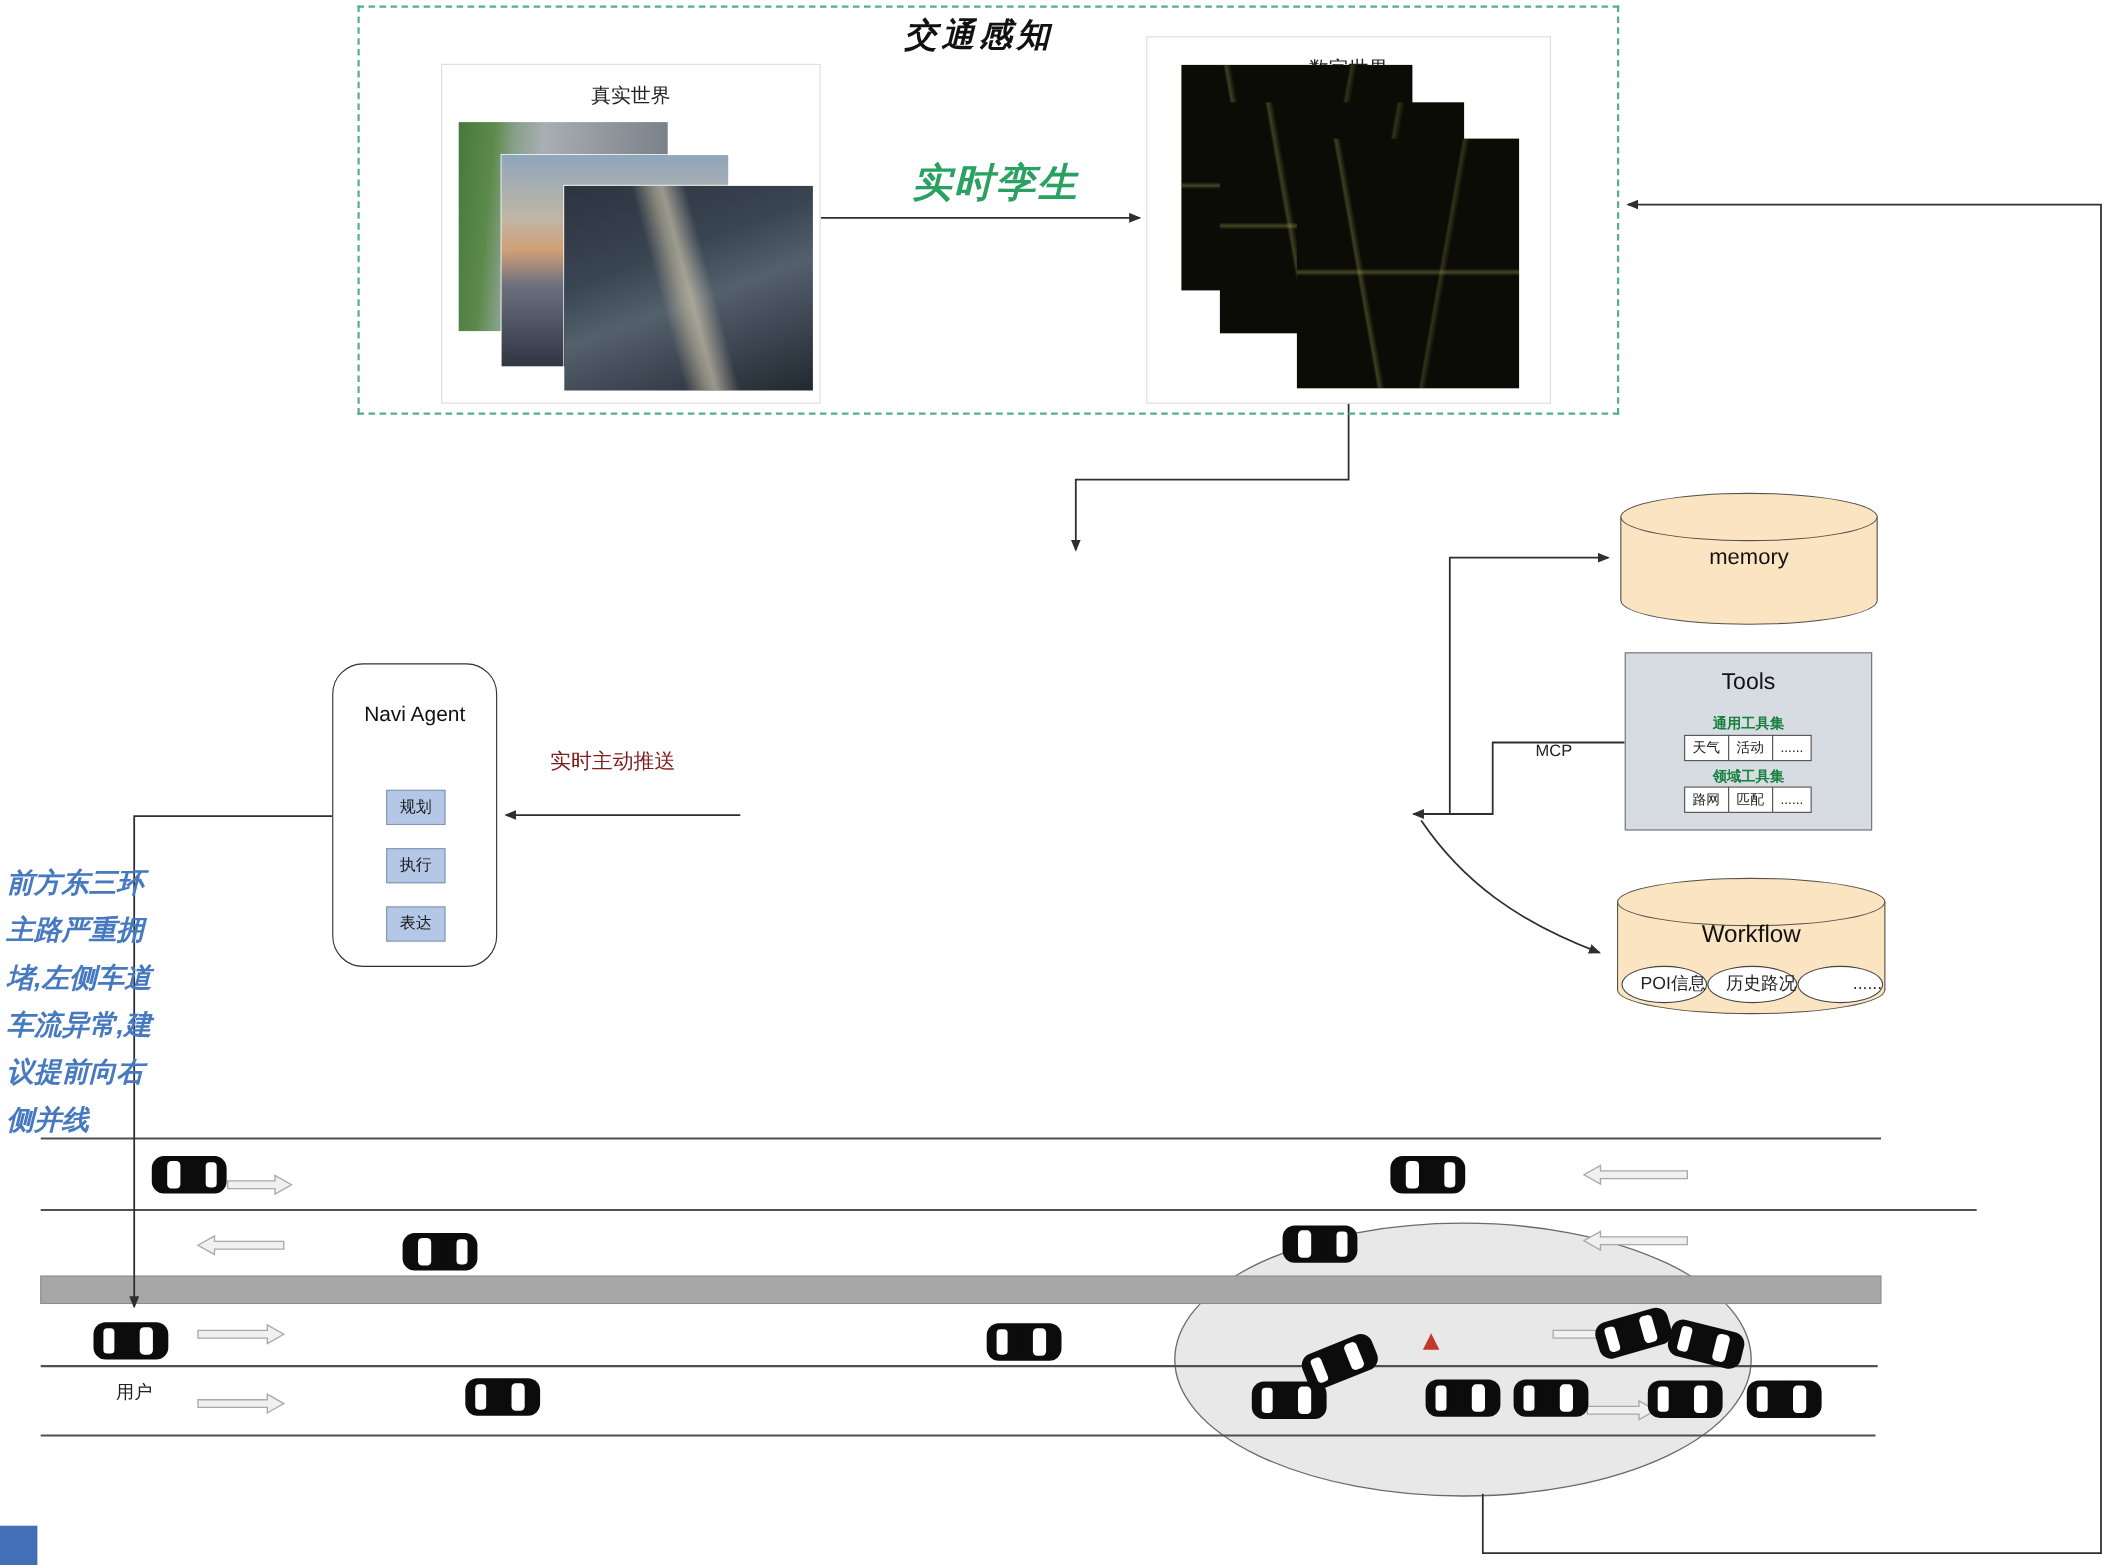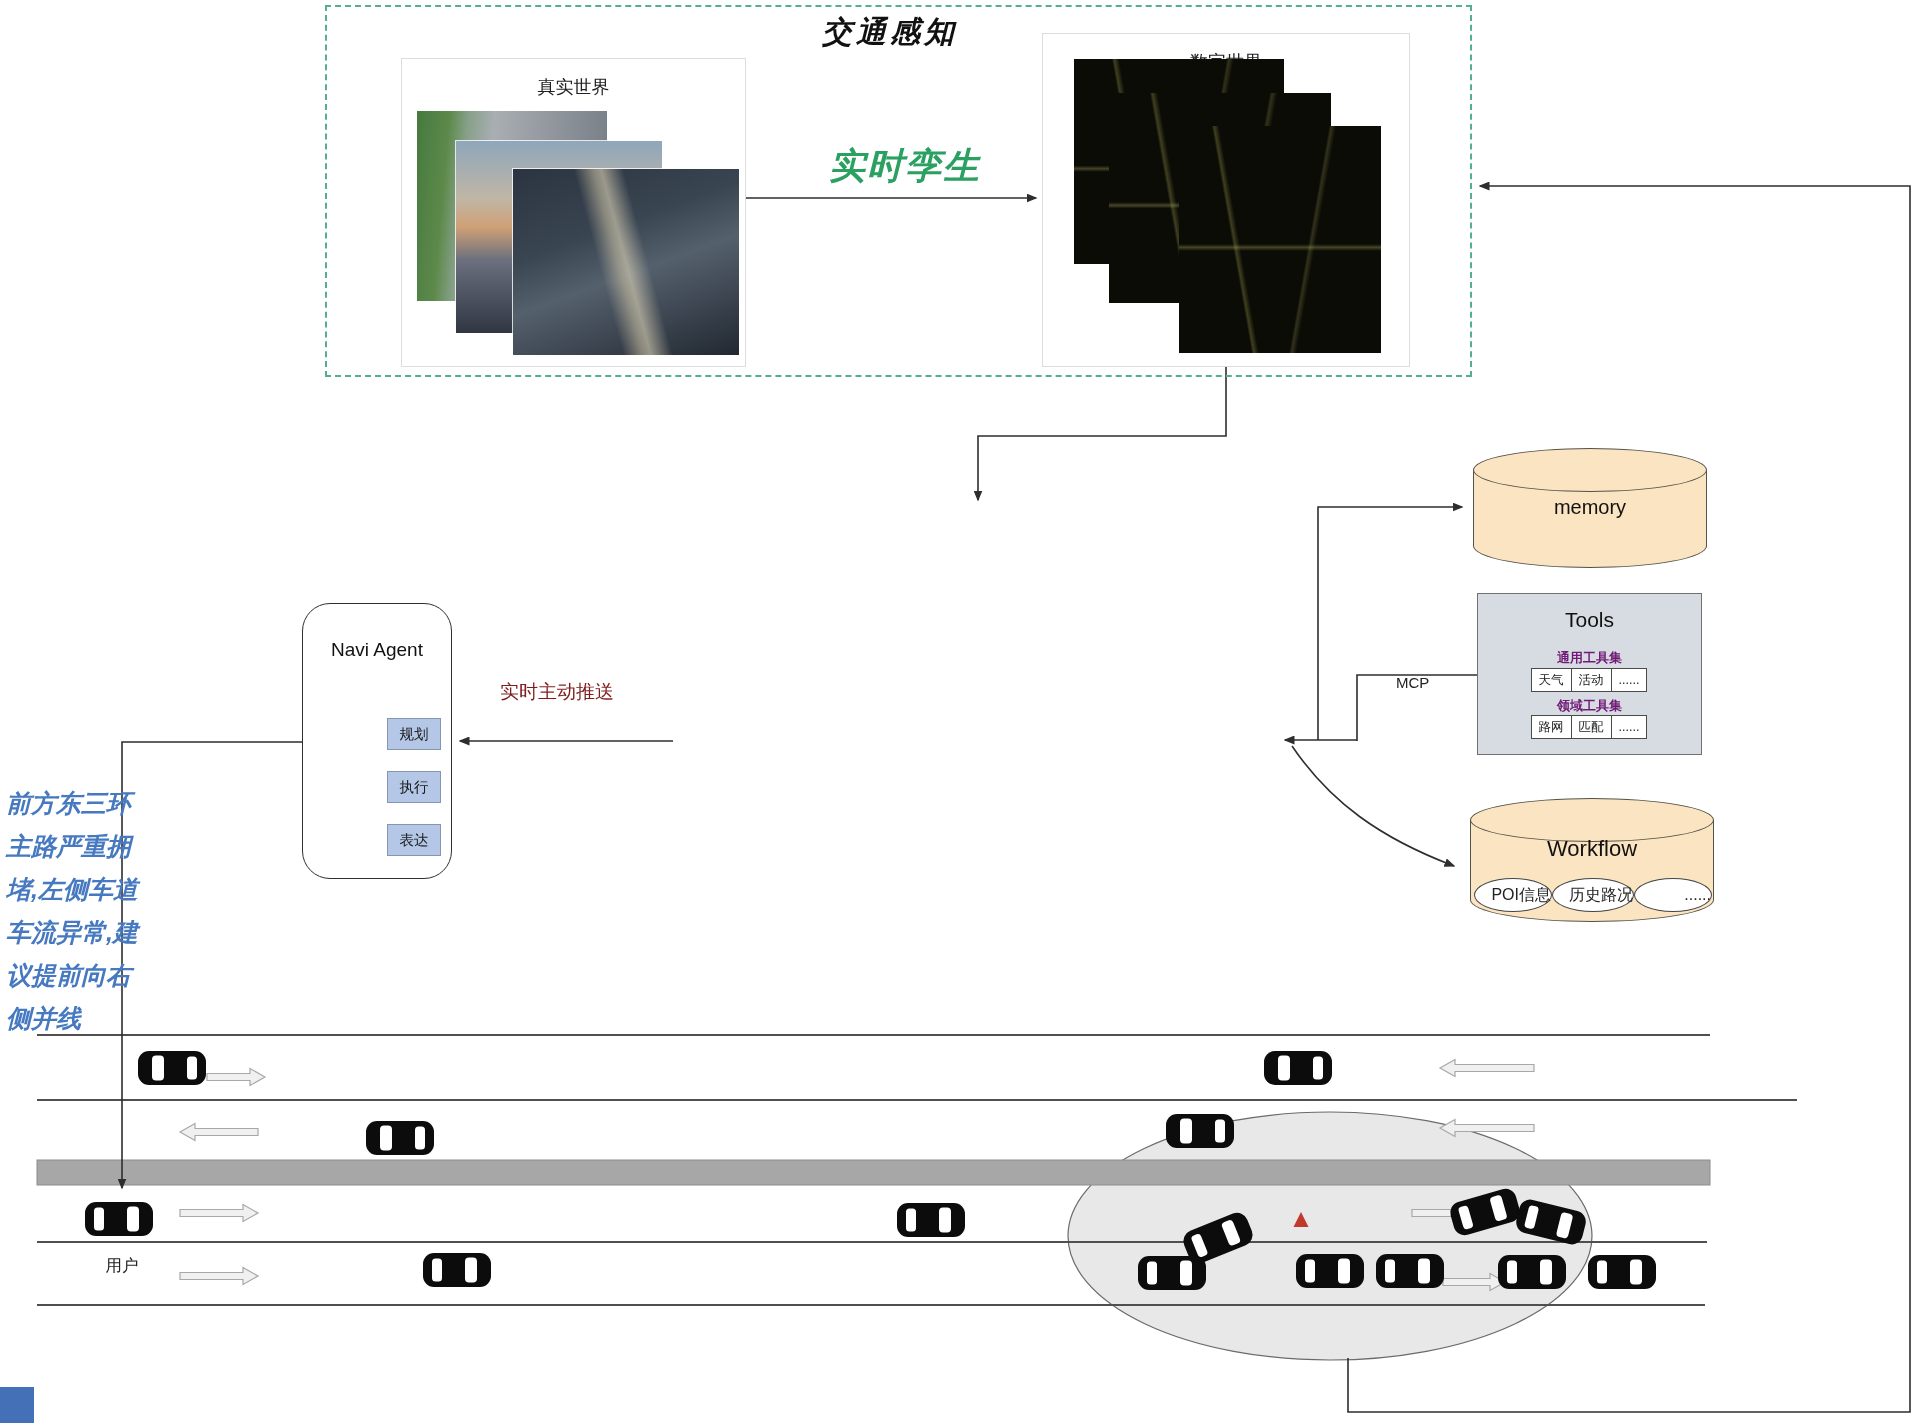--- a/index.html
+++ b/index.html
@@ -40,21 +40,21 @@
   .vlm-box{left:55px;top:89px;width:489px;height:181px;border:3px solid #4472c4;background:#fff;text-align:center;}
   .vlm-name{width:100%;top:30px;font-size:48px;color:#0a0a0a;}
   .vlm-base{width:100%;top:100px;font-size:27px;color:#0a0a0a;}
   .workflow-box{left:43px;top:322px;width:495px;height:74px;border:1.5px solid #3c3c3c;
                 text-align:center;line-height:74px;font-size:25px;}
 
   
   .navi-box{left:302px;top:603px;width:148px;height:274px;border:1.5px solid #2f2f2f;border-radius:28px;background:#fff;}
   .navi-title{width:100%;top:35px;text-align:center;font-size:19px;}
   .navi-btn{left:48px;width:52px;height:30px;background:#b4c7e7;border:1px solid #8496b0;
-            text-align:center;line-height:30px;font-size:14.5px;color:#1a1a1a;margin-left:36px;}
+            text-align:center;line-height:30px;font-size:14.5px;color:#1a1a1a;}
   .push-label{left:492px;top:679px;width:130px;text-align:center;font-size:19px;color:#7f1d1d;}
 
   
   .advisory{left:6px;top:782px;width:150px;font-size:25px;font-weight:bold;font-style:italic;
             color:#4679c0;}
   .advisory div{height:43px;line-height:43px;white-space:nowrap;}
 
   
   .cyl .top,.cyl .bot{position:absolute;left:0;right:0;height:44px;border-radius:50%;
                       background:#fbe4c1;border:1.5px solid#55524a;box-sizing:border-box;}
@@ -65,21 +65,21 @@
   .memory-cyl{left:1473px;top:448px;width:234px;height:120px;}
   .memory-lbl{width:100%;top:48px;text-align:center;font-size:20px;z-index:4;}
   .knowledge-cyl{left:1470px;top:798px;width:244px;height:124px;}
   .knowledge-lbl{width:100%;top:38px;text-align:center;font-size:22px;z-index:4;}
   .kn-item{position:absolute;top:80px;height:32px;background:#fff;border:1px solid #444;
            border-radius:50%;z-index:5;text-align:right;line-height:32px;font-size:16px;color:#222;}
 
   
   .tools-box{left:1477px;top:593px;width:223px;height:160px;background:#d7dce3;border:1.5px solid #707070;}
   .tools-title{width:100%;top:14px;text-align:center;font-size:21px;}
-  .tools-sub{width:100%;text-align:center;font-size:13px;font-weight:bold;color:#701a75;}
+  .tools-sub{width:100%;text-align:center;font-size:13px;font-weight:bold;color:#15803d;}
   .tool-row{position:absolute;left:0;width:100%;display:flex;justify-content:center;}
   .tool-cell{background:#fff;border:1px solid #4a4a4a;margin-left:-1px;height:22px;line-height:22px;
              padding:0 7px;font-size:12.5px;color:#1a1a1a;}
   .mcp-label{left:1396px;top:674px;font-size:15px;color:#222;}
 
   .user-label{left:100px;top:1255px;width:44px;text-align:center;font-size:16.5px;color:#222;}
   .corner-accent{left:0;top:1387px;width:34px;height:36px;background:#4470b8;}
 </style>
 </head>
 <body>

